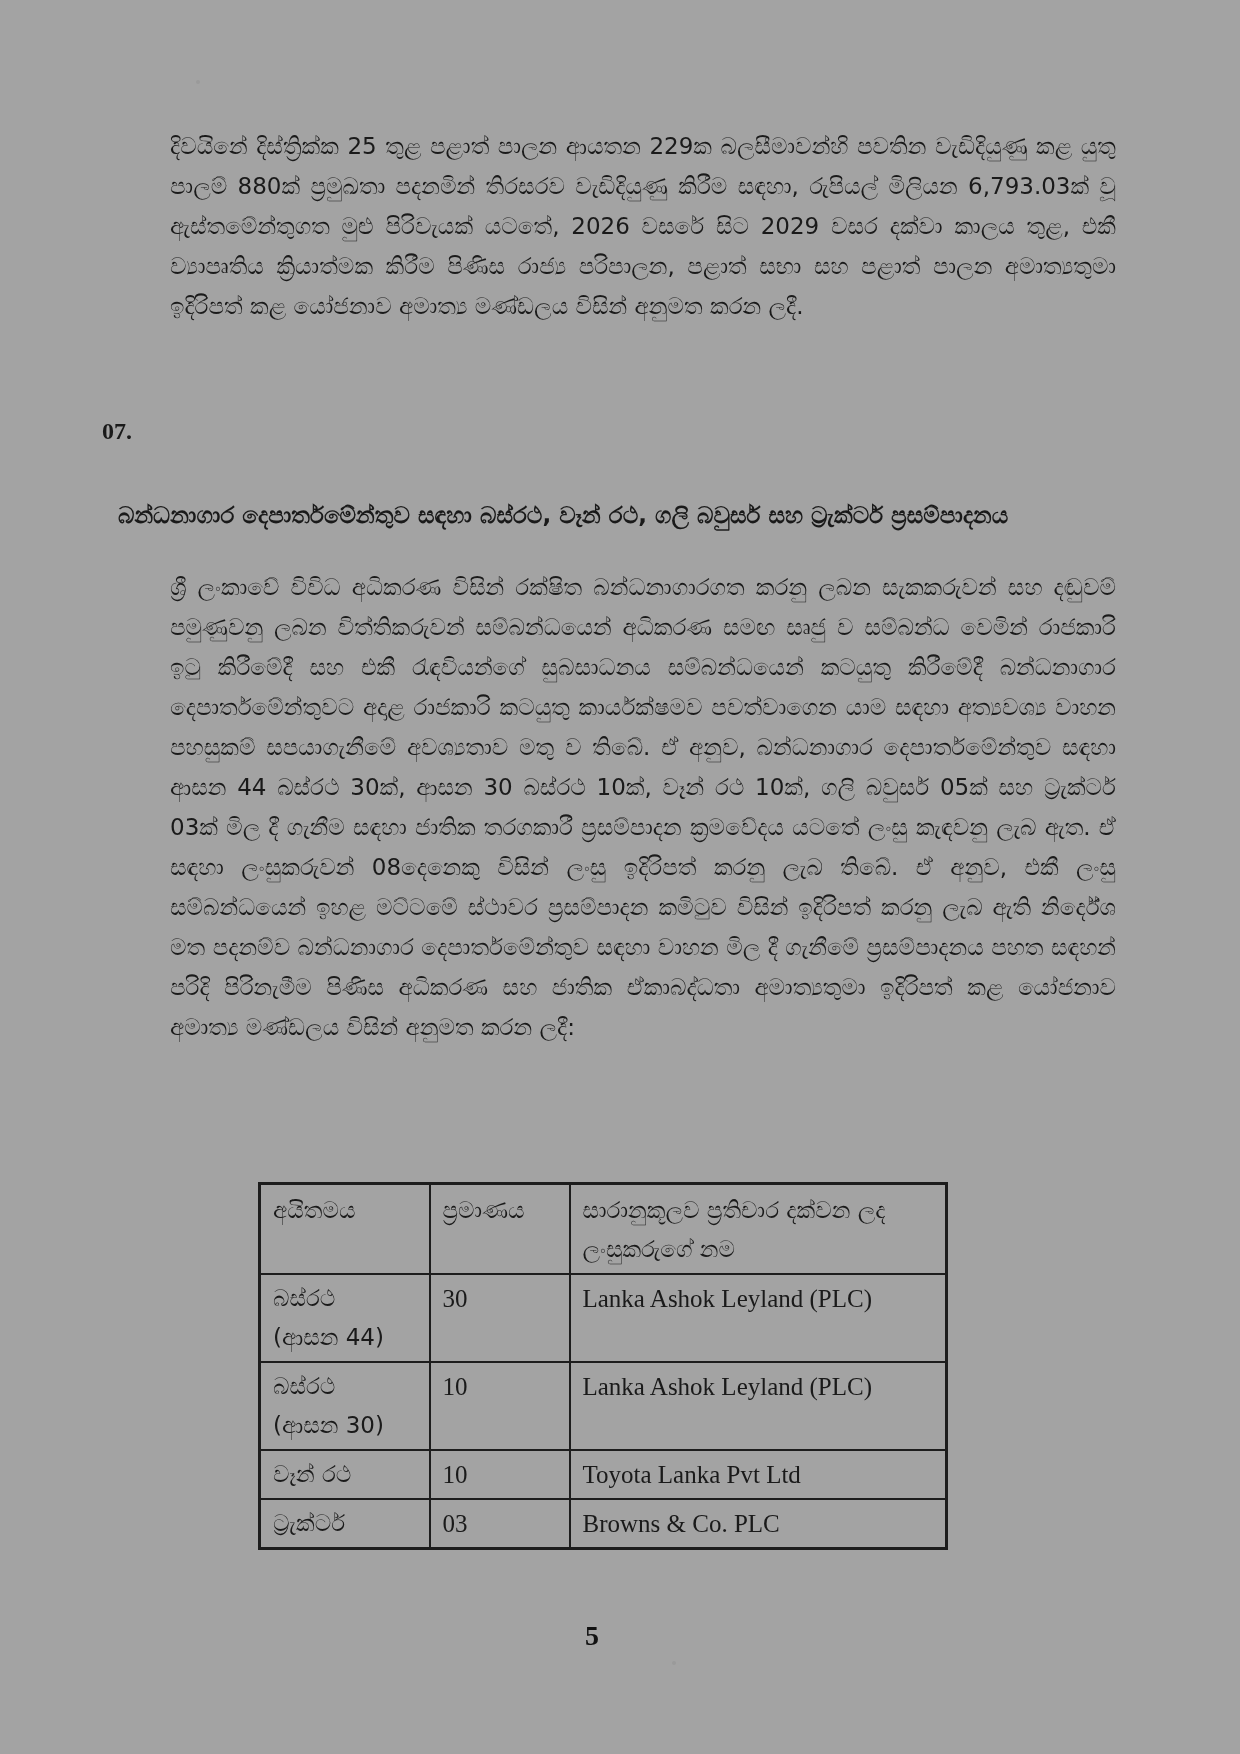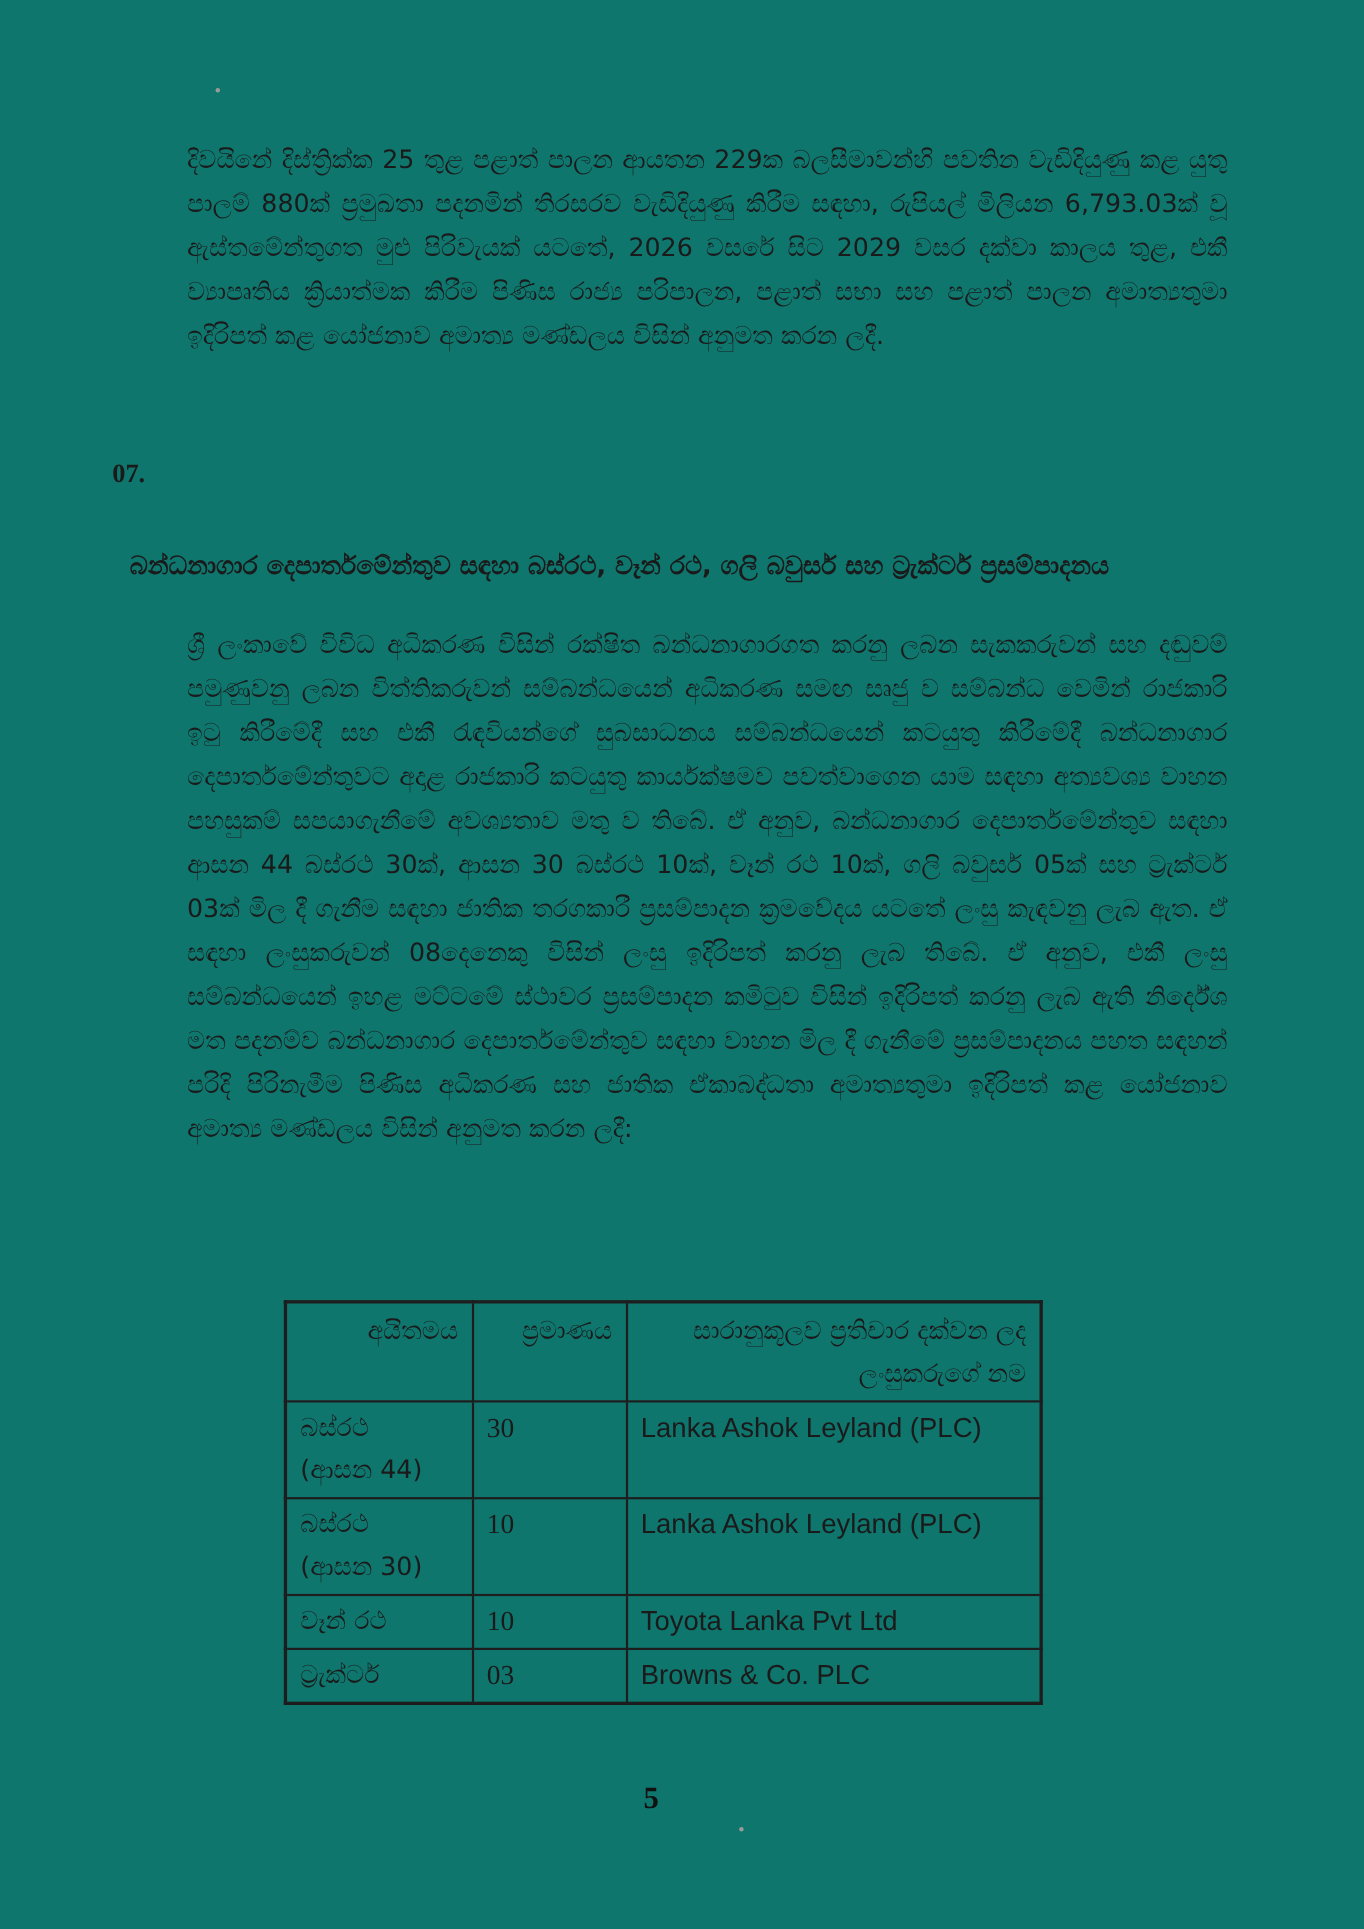--- a/index.html
+++ b/index.html
@@ -1,20 +1,20 @@
 <!DOCTYPE html>
 <html><head>
 <meta charset="utf-8">
 <style>
   html,body{margin:0;padding:0;background:#e8e8e8;}
   .page{
     position:relative;
     width:1240px;height:1754px;
     margin:0 auto;
-    background:#0f766e;
+    background:#a3a3a3;
     color:#1a1a1a;
     font-family:"DejaVu Sans", sans-serif;
     overflow:hidden;
   }
   .para{
     position:absolute;
     margin:0;
     font-size:23px;
     line-height:40px;
     text-align:justify;
@@ -56,35 +56,35 @@
   table.proc col.c2{width:140px;}
   table.proc col.c3{width:377px;}
   table.proc th, table.proc td{
     border:2px solid #1d1d1d;
     vertical-align:top;
     padding:4px 12px;
     line-height:39px;
     font-weight:400;
   }
   table.proc th{
-    text-align:right;
+    text-align:left;
     font-size:23px;
     height:74px;
     padding-top:6px;
   }
   tr.tall{height:72px;}
   tr.short{height:32px;}
   td.item{ font-size:23px; text-align:left; }
   td.item .note{ display:block; }
   td.qty{
     font-family:"Liberation Serif", serif;
     font-size:25px;
   }
   td.bidder{
-    font-family:Liberation Sans, sans-serif;
+    font-family:Liberation Serif, serif;
     font-size:25px;
     text-align:left;
   }
   .page-number{
     position:absolute;
     top:1620px; left:570px; width:44px;
     text-align:center;
     font-family:"Liberation Serif", serif;
     font-size:28px;
     font-weight:700;

